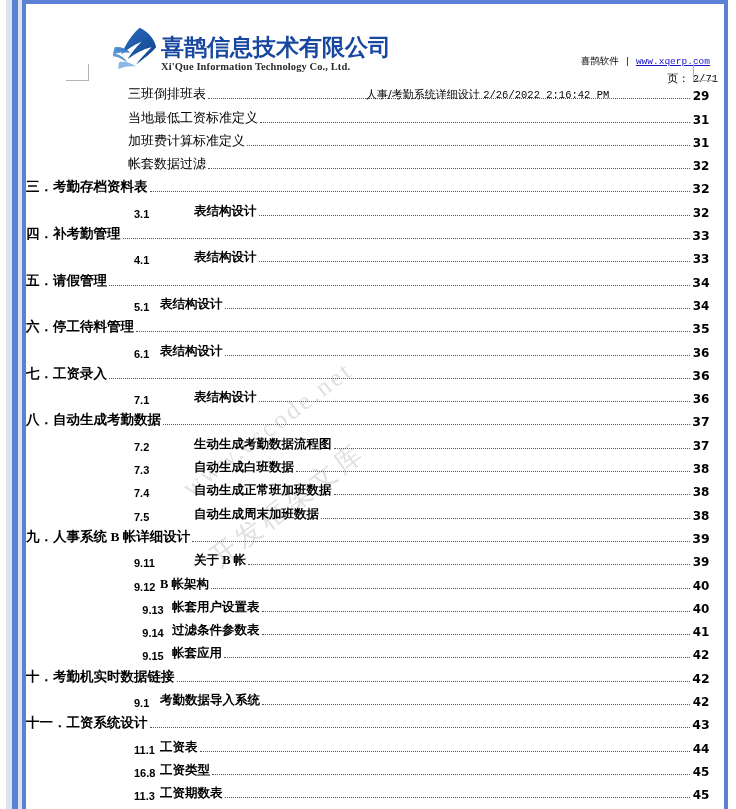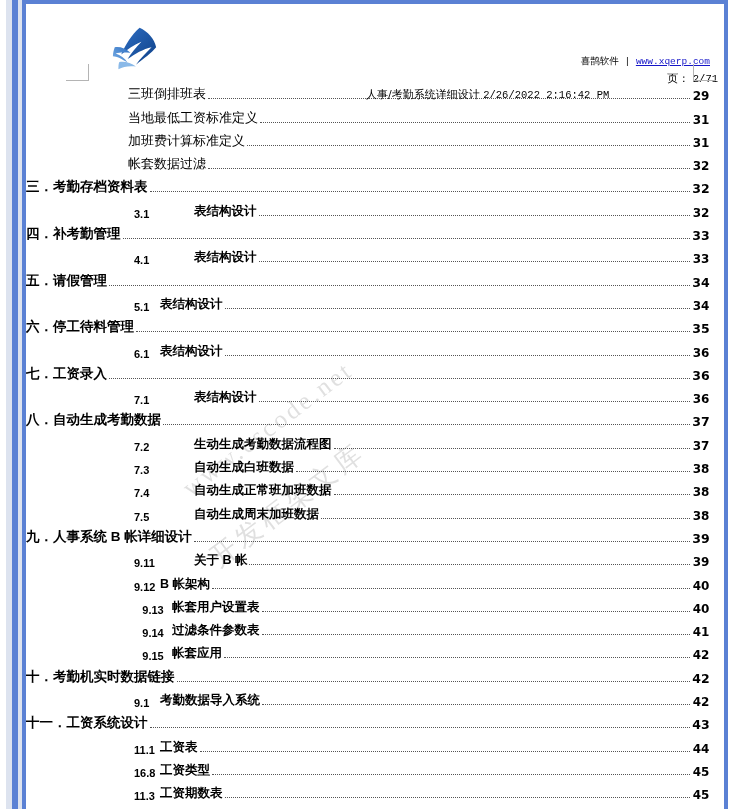--- a/index.html
+++ b/index.html
@@ -182,21 +182,21 @@
   }
   .toc-row {
     display: flex;
     align-items: flex-end;
     white-space: nowrap;
     color: #000;
     height: 23.3px;
   }
   .toc-label {
     flex: 0 0 auto;
-    font-family: Liberation Sans, sans-serif;
+    font-family: Liberation Serif, serif;
   }
   .dots {
     flex: 1 1 auto;
     border-bottom: 1px dotted #555;
     margin: 0 2px 4px 2px;
     min-width: 10px;
     height: 8px;
   }
   .toc-page {
     flex: 0 0 auto;
@@ -255,20 +255,24 @@
               </linearGradient>
               <linearGradient id="bg2" x1="0" y1="1" x2="1" y2="0">
                 <stop offset="0%" stop-color="#7fb3e8"></stop>
                 <stop offset="100%" stop-color="#2a6cc0"></stop>
               </linearGradient>
             </defs>
             <path d="M60 4 C42 20 30 40 20 62 C34 50 48 40 64 34 C52 46 42 58 34 72 C50 60 68 50 86 46 C74 58 62 70 52 84 C70 70 86 58 96 46 C92 28 78 12 60 4 Z" fill="url(#bg1)"></path>
             <path d="M6 46 C16 44 30 48 40 58 C30 58 18 56 8 60 C18 64 28 70 34 80 C22 72 10 66 2 66 C2 58 4 52 6 46 Z" fill="url(#bg2)"></path>
             <path d="M16 78 C28 76 42 80 52 88 C38 86 24 88 14 94 C14 88 14 82 16 78 Z" fill="#8ab9e8"></path>
           </svg>
+          <div class="logo-text-block">
+            <div class="logo-cn">喜鹊信息技术有限公司</div>
+            <div class="logo-en">Xi'Que Information Technology Co., Ltd.</div>
+          </div>
         </div>
 
         <div class="hdr-right">
           <span class="brand">喜鹊软件</span>
           <span>|</span>
           <a href="#">www.xqerp.com</a>
         </div>
 
         <div class="hdr-doc">
           <span>人事/考勤系统详细设计</span>

